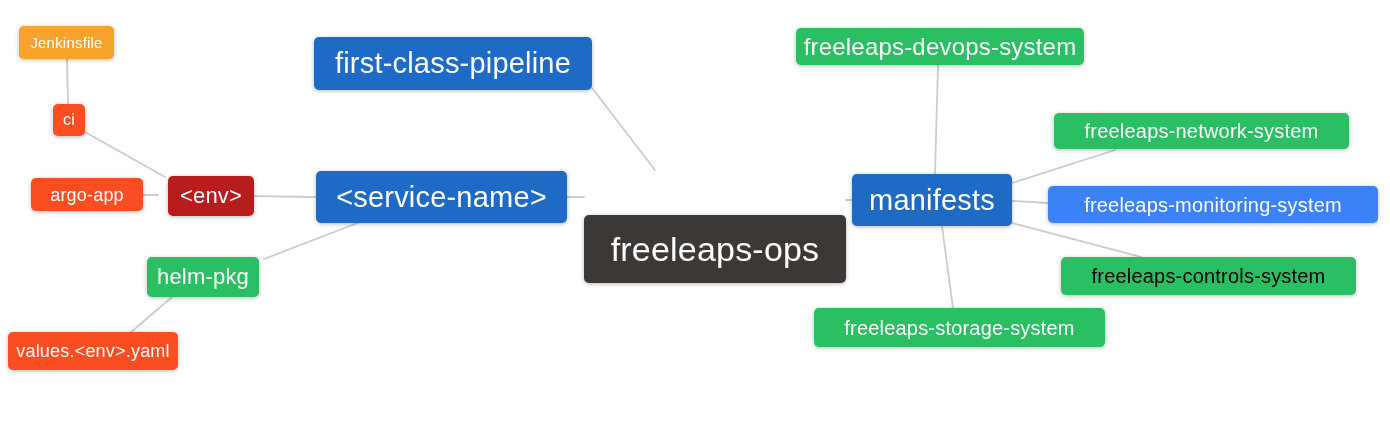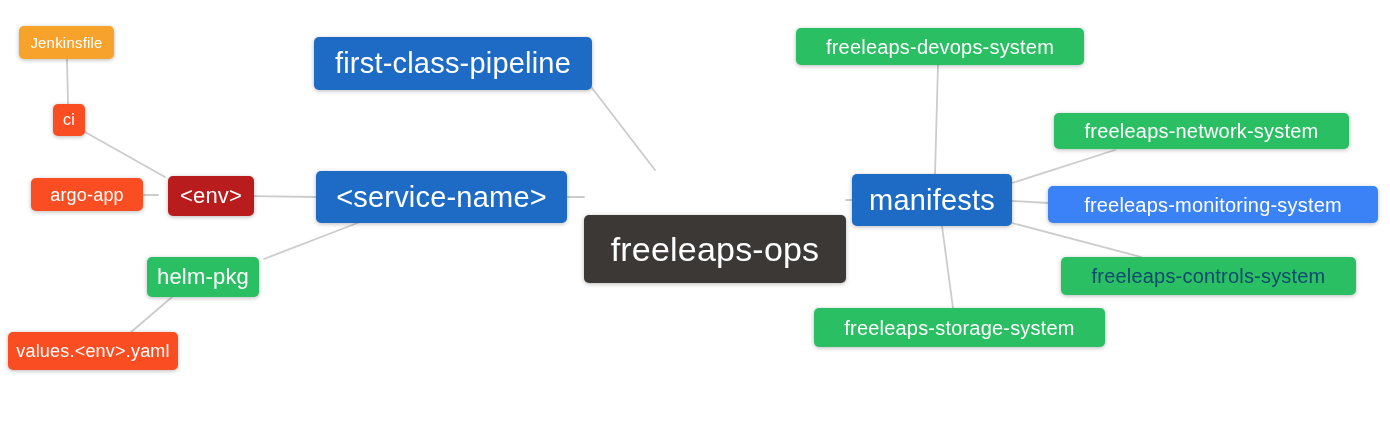--- a/index.html
+++ b/index.html
@@ -63,18 +63,18 @@
 <div class="node" style="left: 19px; top: 26px; width: 95px; height: 33px; background: rgb(247, 163, 43); font-size: 15px; color: rgb(255, 255, 255);">Jenkinsfile</div>
     <div class="node" style="left: 53px; top: 104px; width: 32px; height: 32px; background: rgb(251, 77, 34); font-size: 16px; color: rgb(255, 255, 255);">ci</div>
     <div class="node" style="left: 31px; top: 178px; width: 112px; height: 33px; background: rgb(251, 77, 34); font-size: 18px; color: rgb(255, 255, 255);">argo-app</div>
     <div class="node" style="left: 168px; top: 176px; width: 86px; height: 40px; background: #b91c1c; font-size: 22px; color: rgb(255, 255, 255);">&lt;env&gt;</div>
     <div class="node" style="left: 147px; top: 257px; width: 112px; height: 40px; background: rgb(41, 191, 98); font-size: 22px; color: rgb(255, 255, 255);">helm-pkg</div>
     <div class="node" style="left: 8px; top: 332px; width: 170px; height: 38px; background: rgb(251, 77, 34); font-size: 18px; color: rgb(255, 255, 255);">values.&lt;env&gt;.yaml</div>
     <div class="node" style="left: 316px; top: 171px; width: 251px; height: 52px; background: rgb(30, 107, 198); font-size: 29px; color: rgb(255, 255, 255);">&lt;service-name&gt;</div>
     <div class="node" style="left: 314px; top: 37px; width: 278px; height: 53px; background: rgb(30, 107, 198); font-size: 29px; color: rgb(255, 255, 255);">first-class-pipeline</div>
     <div class="node" style="left: 584px; top: 170px; width: 262px; height: 68px; background: rgb(60, 56, 54); font-size: 34px; color: rgb(255, 255, 255); margin-top: 45px;">freeleaps-ops</div>
     <div class="node" style="left: 852px; top: 174px; width: 160px; height: 52px; background: rgb(30, 107, 198); font-size: 29px; color: rgb(255, 255, 255);">manifests</div>
-    <div class="node" style="left: 796px; top: 28px; width: 288px; height: 37px; background: rgb(41, 191, 98); font-size: 20px; color: rgb(255, 255, 255);">freeleaps-devops-system</div>
+    <div class="node" style="left: 796px; top: 28px; width: 288px; height: 37px; background: rgb(41, 191, 98); font-size: 24px; color: rgb(255, 255, 255);">freeleaps-devops-system</div>
     <div class="node" style="left: 1054px; top: 113px; width: 295px; height: 36px; background: rgb(41, 191, 98); font-size: 20px; color: rgb(255, 255, 255);">freeleaps-network-system</div>
     <div class="node" style="left: 1048px; top: 186px; width: 330px; height: 37px; background: #3b82f6; font-size: 20px; color: rgb(255, 255, 255);">freeleaps-monitoring-system</div>
-    <div class="node" style="left: 1061px; top: 257px; width: 295px; height: 38px; background: rgb(41, 191, 98); font-size: 20px; color: #0c4a6e;">freeleaps-controls-system</div>
+    <div class="node" style="left: 1061px; top: 257px; width: 295px; height: 38px; background: rgb(41, 191, 98); font-size: 20px; color: #000000;">freeleaps-controls-system</div>
     <div class="node" style="left: 814px; top: 308px; width: 291px; height: 39px; background: rgb(41, 191, 98); font-size: 20px; color: rgb(255, 255, 255);">freeleaps-storage-system</div>
   </div>
 
 </body></html>

